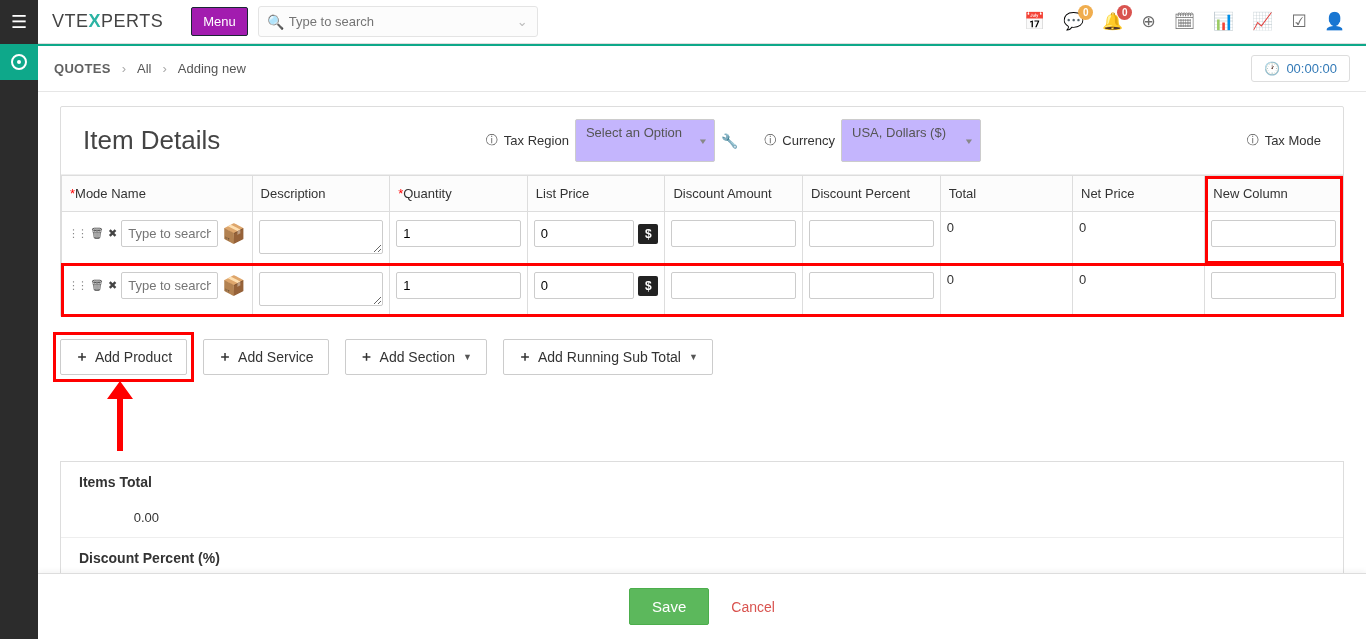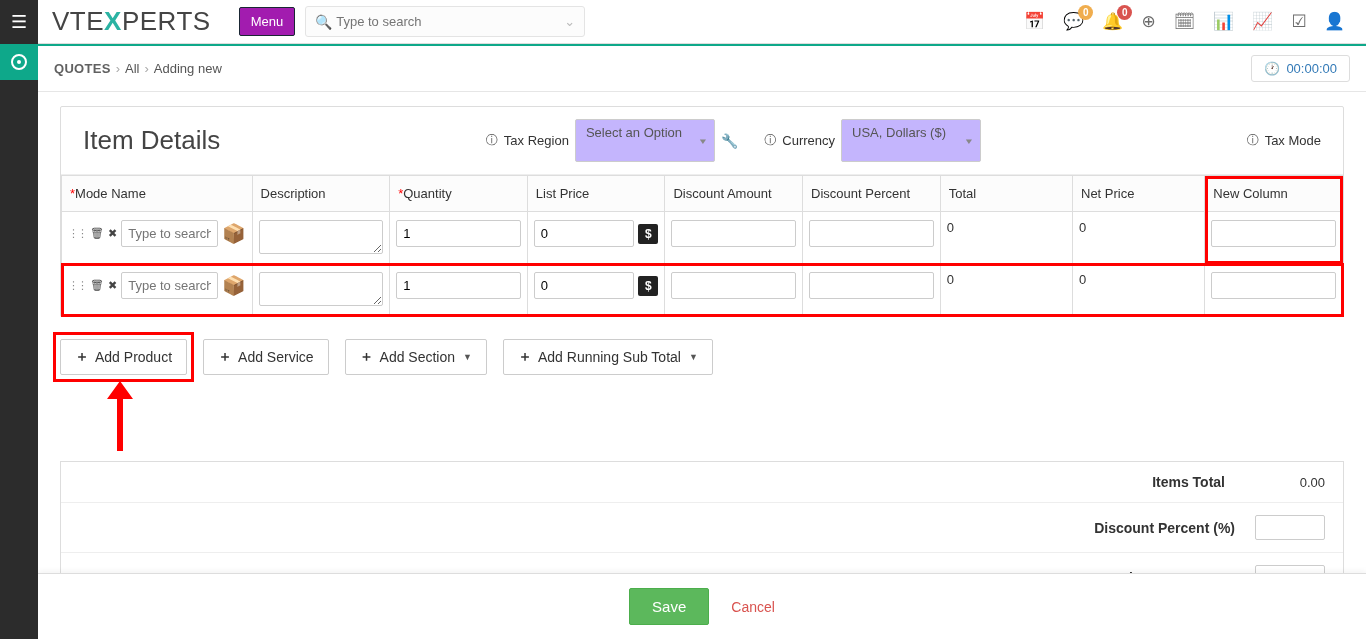--- a/index.html
+++ b/index.html
@@ -1,40 +1,40 @@
 <!DOCTYPE html>
 <html><head>
 <meta charset="utf-8">
 <style>
 * { box-sizing: border-box; margin: 0; padding: 0; font-family: 'Helvetica Neue', Arial, sans-serif; }
 body { background: #fff; font-size: 13px; color: #333; overflow-x: hidden; }
 
 .topbar { display: flex; align-items: center; height: 44px; border-bottom: 1px solid #ddd; background: #fff; }
 .hamburger { width: 38px; height: 44px; background: #2c2c2c; color: #fff; display: flex; align-items: center; justify-content: center; font-size: 18px; cursor: pointer; }
-.logo { padding: 0 14px; font-size: 26px; font-weight: 300; color: #444; letter-spacing: 0.5px; }
+.logo { padding: 0 14px; font-size: 18px; font-weight: 300; color: #444; letter-spacing: 0.5px; }
 .logo .x { color: #2bb3a3; font-weight: 600; }
 .menu-btn { background: #a21caf; color: #fff; border: 1px solid #1a2733; padding: 6px 11px; font-size: 13px; cursor: pointer; border-radius: 2px; margin-left: 14px; }
 .search-wrap { position: relative; display: flex; align-items: center; margin-left: 10px; }
 .search-icon-inline { position: absolute; left: 10px; color: #aaa; font-size: 14px; }
 .search-input { width: 280px; padding: 7px 30px 7px 30px; border: 1px solid #e4e4e4; border-radius: 3px; font-size: 13px; color: #555; background: #fcfcfc; }
 .search-clear { position: absolute; right: 10px; color: #bbb; cursor: pointer; }
 .topbar-spacer { flex: 1; }
 .topbar-icons { display: flex; align-items: center; gap: 18px; padding-right: 20px; }
 .icon-btn { color: #6c6c6c; font-size: 17px; cursor: pointer; position: relative; }
 .badge { position: absolute; top: -6px; right: -9px; background: #f0ad4e; color: #fff; font-size: 10px; font-weight: bold; border-radius: 8px; min-width: 15px; height: 15px; display: flex; align-items: center; justify-content: center; padding: 0 3px; }
 .badge.red { background: #d9534f; }
 .icon-x-logo { width: 22px; height: 22px; background: linear-gradient(135deg, #2bb3a3 50%, #2c3e50 50%); border-radius: 50%; }
 
 .sidebar { position: fixed; left: 0; top: 44px; bottom: 0; width: 38px; background: #2c2c2c; z-index: 10;}
 .sidebar-btn { width: 100%; height: 36px; display: flex; align-items: center; justify-content: center; background: #0ea88a; cursor: pointer; }
 .crosshair { width: 16px; height: 16px; border: 2.5px solid #fff; border-radius: 50%; position: relative; }
 .crosshair::after { content: ''; position: absolute; left: 50%; top: 50%; width: 4px; height: 4px; background: #fff; border-radius: 50%; transform: translate(-50%,-50%); }
 
 .pagebar { margin-left: 38px; border-top: 2px solid #0ea88a; border-bottom: 1px solid #e6e6e6; padding: 9px 16px; display: flex; align-items: center; justify-content: space-between; background: #fff; }
-.breadcrumb { display: flex; align-items: flex-end; gap: 5px; color: #555; font-size: 13px; }
+.breadcrumb { display: flex; align-items: flex-end; gap: 11px; color: #555; font-size: 13px; }
 .breadcrumb .module { font-weight: 600; text-transform: uppercase; letter-spacing: 0.3px; color: #616161; }
 .breadcrumb .sep { color: #aaa; }
 .timer-box { border: 1px solid #ddd; border-radius: 3px; padding: 5px 12px; display: flex; align-items: center; gap: 6px; font-size: 13px; }
 .timer-box .clock { color: #888; }
 .timer-box .time { color: #337ab7; }
 
 .content { margin-left: 38px; padding: 14px 22px 90px 22px; }
 
 .item-details-box { border: 1px solid #ddd; border-radius: 2px; background: #fff; }
 .detail-header { display: flex; align-items: center; padding: 12px 22px; gap: 26px; border-bottom: 1px solid #eee; flex-wrap: wrap; }
@@ -67,21 +67,21 @@
 .action-buttons { display: flex; gap: 16px; margin-top: 22px; align-items: flex-start; }
 .btn-outline { border: 1px solid #ccc; background: #fff; padding: 8px 14px; font-size: 14px; border-radius: 2px; cursor: pointer; display: inline-flex; align-items: center; gap: 6px; color: #333; }
 .btn-outline .plus { font-weight: bold; }
 .btn-outline .caret { font-size: 9px; margin-left: 2px; color: #555; }
 .btn-highlight-wrap { outline: 3px solid red; padding: 4px; outline-offset: 0; margin: -4px; }
 
 .arrow-annot { position: relative; width: 30px; height: 70px; margin-left: 45px; margin-top: 6px; }
 .arrow-annot svg path { fill: red; }
 
 .totals-box { margin-top: 10px; border: 1px solid #ddd; }
-.totals-row { display: flex; justify-content: flex-end; align-items: center; padding: 12px 18px; border-bottom: 1px solid #eee; gap: 20px; }
+.totals-row { display: flex; justify-content: flex-end; align-items: flex-start; padding: 12px 18px; border-bottom: 1px solid #eee; gap: 20px; flex-direction: column; }
 .totals-row:last-child { border-bottom: none; }
 .totals-label { font-weight: 600; color: #333; font-size: 14px; }
 .totals-val { min-width: 80px; text-align: right; color: #333; }
 .totals-input { width: 70px; border: 1px solid #ccc; padding: 4px; border-radius: 2px; }
 
 .footer-bar { position: fixed; bottom: 0; left: 38px; right: 0; background: #fff; border-top: 1px solid #ddd; padding: 14px 0; display: flex; align-items: center; justify-content: center; gap: 22px; box-shadow: 0 -2px 6px rgba(0,0,0,0.05); }
 .btn-save { background: #5cb85c; color: #fff; border: 1px solid #4cae4c; padding: 9px 22px; font-size: 15px; border-radius: 2px; cursor: pointer; }
 .btn-cancel { color: #d9534f; cursor: pointer; font-size: 14px; }
 
 .col-itemname { width: 180px; }

